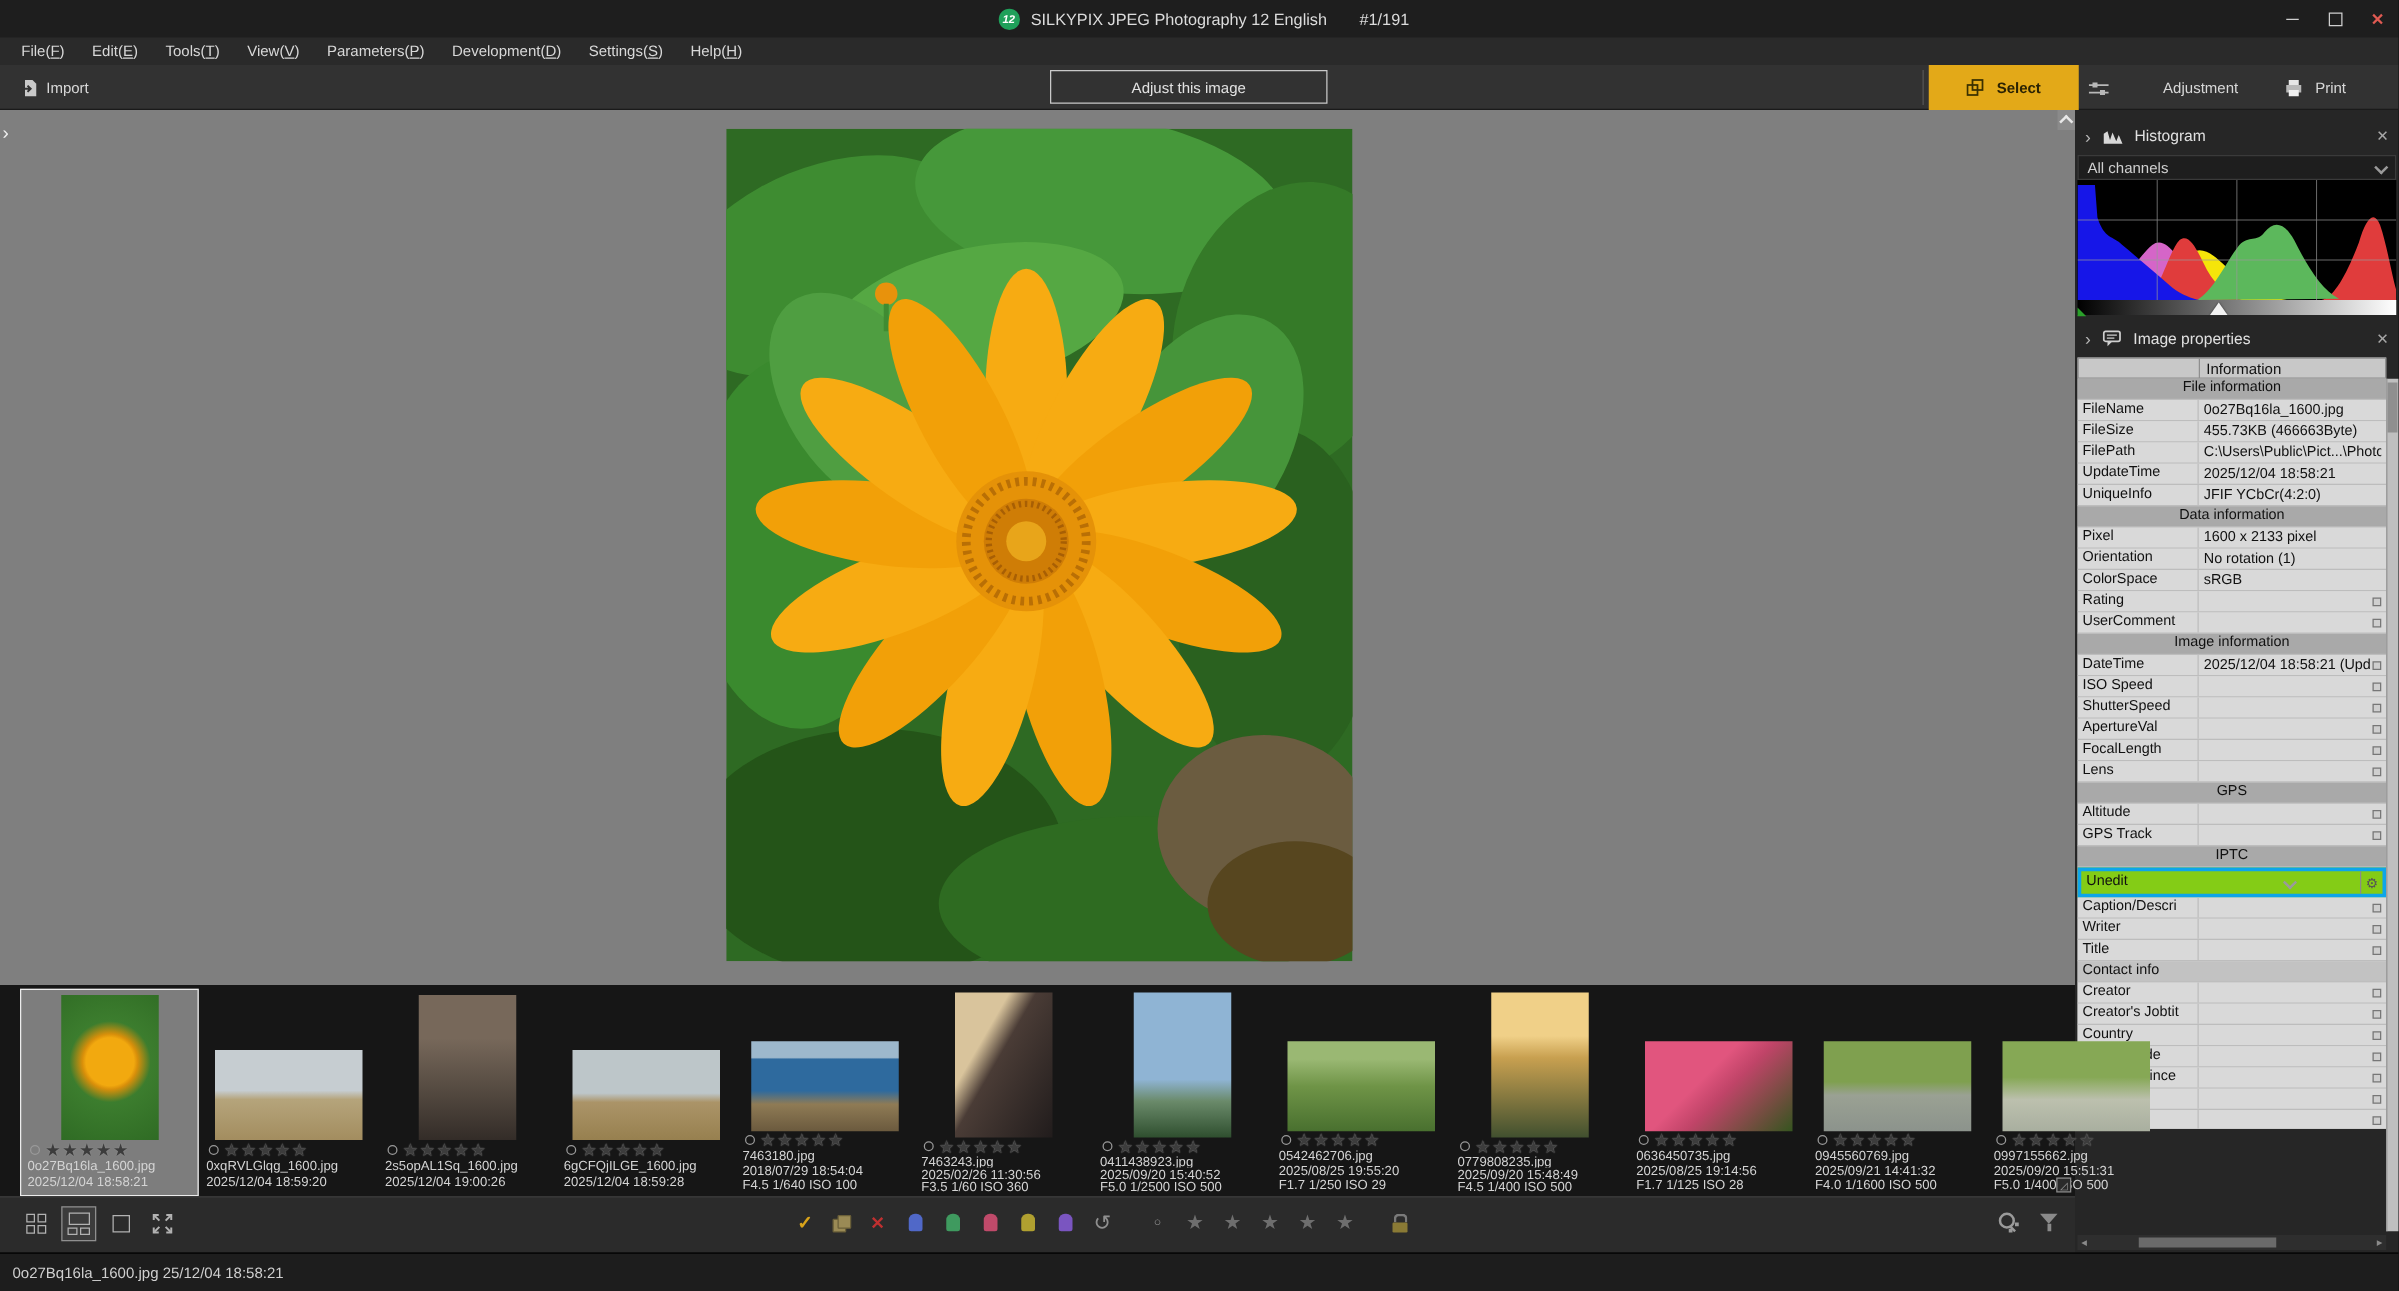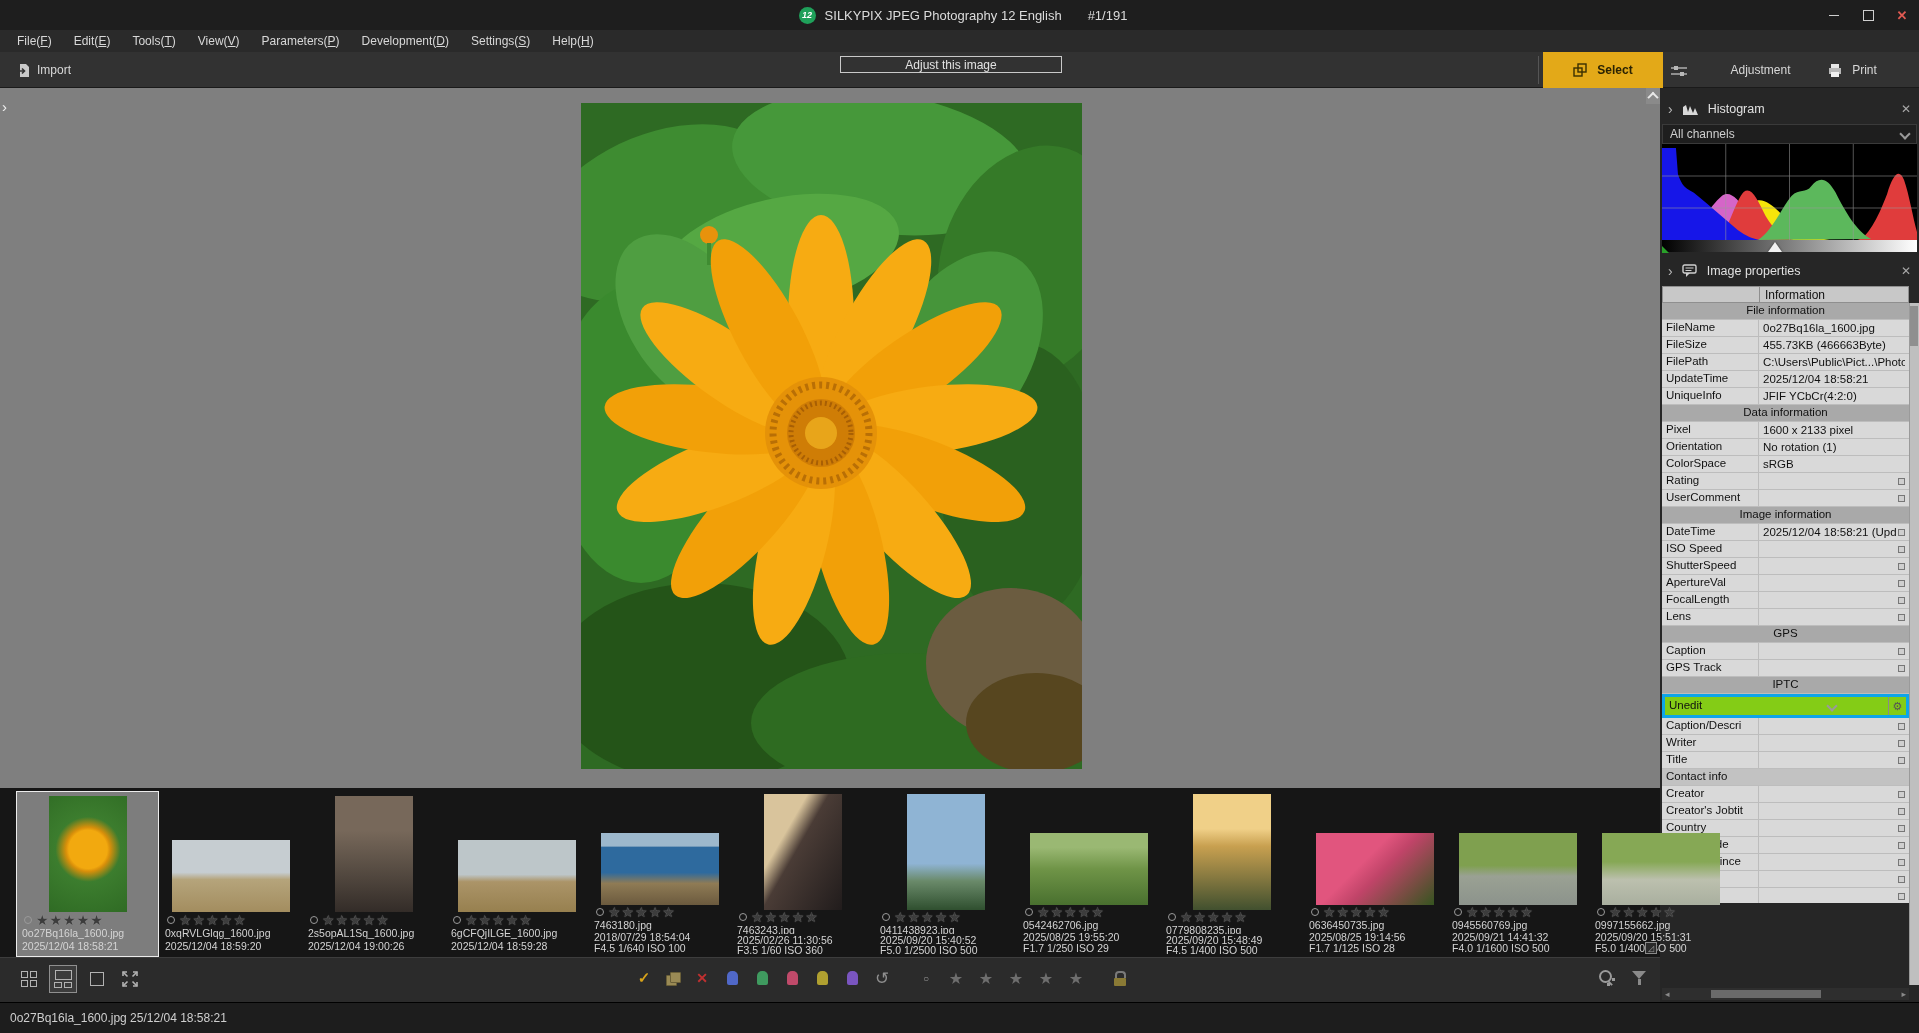--- a/index.html
+++ b/index.html
@@ -20,21 +20,21 @@
   #closeglyph{color:#e05a52;font-weight:bold;}
 
   
   #menubar{left:0;top:30px;width:1919px;height:22px;background:#2a2a2a;display:flex;align-items:center;padding-left:6px;}
   .menuitem{padding:2px 11px;color:#d8d8d8;cursor:default;}
   .mkey{text-decoration:underline;}
 
   
   #toolbar{left:0;top:52px;width:1919px;height:36px;background:#323232;border-bottom:1px solid #1a1a1a;}
   #importbtn{left:8px;top:56px;height:28px;display:flex;align-items:center;gap:7px;padding:0 8px;color:#d8d8d8;}
-  #adjustbtn{left:840px;top:56px;width:222px;height:17px;border:1px solid #c9c9c9;display:flex;align-items:center;
+  #adjustbtn{left:840px;top:56px;width:222px;height:27px;border:1px solid #c9c9c9;display:flex;align-items:center;
              justify-content:center;color:#e2e2e2;background:#323232;}
   .modebtn{top:52px;height:36px;display:flex;align-items:center;justify-content:center;gap:9px;color:#d8d8d8;}
   #mode-select{left:1543px;width:120px;background:#e3a918;color:#2b2303;font-weight:bold;}
   #mode-adjust{left:1670px;width:122px;gap:43px;}
   #mode-print{left:1800px;width:104px;}
   #modesep{left:1538px;top:56px;width:1px;height:28px;background:#555;}
 
   
   #mainarea{left:0;top:88px;width:1660px;height:700px;background:#7f7f7f;}
   #leftexp{left:2px;top:98px;color:#f0f0f0;font-size:15px;}
@@ -470,21 +470,21 @@
 
       </div>
 
       <div class="prow t-section">
         <div class="plabel">GPS</div>
 
       </div>
 
 
       <div class="prow t-row marker">
-        <div class="plabel">Caption</div>
+        <div class="plabel">Altitude</div>
         <div class="pval">
           <span class="pvtext"></span>
           <span class="pmark"></span>
         </div>
 
       </div>
 
       <div class="prow t-row marker">
         <div class="plabel">GPS Track</div>
         <div class="pval">

